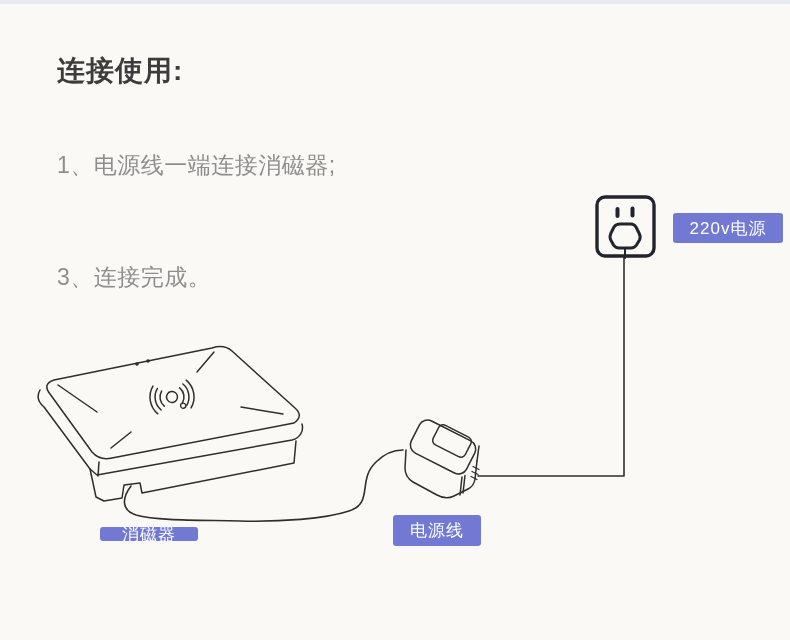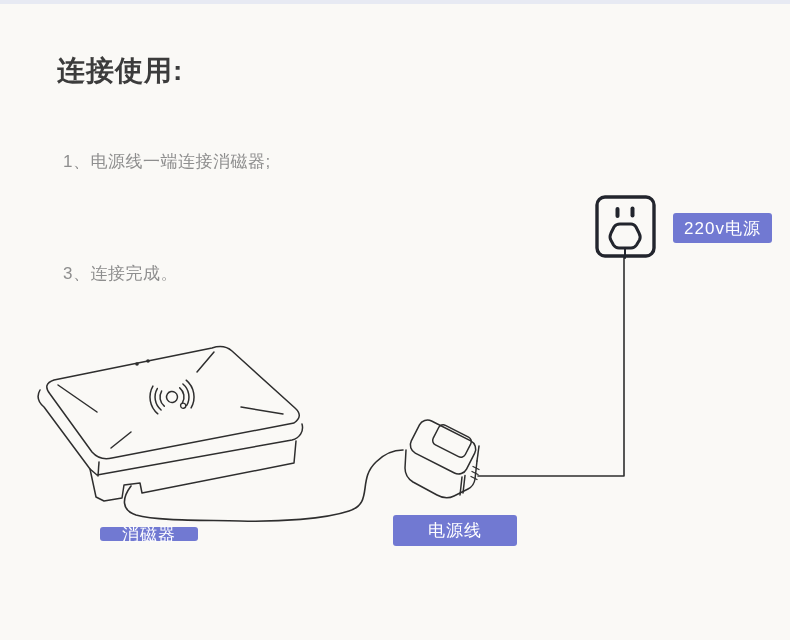--- a/index.html
+++ b/index.html
@@ -17,42 +17,42 @@
     position:absolute;left:0;top:0;width:790px;height:4px;
     background:#e7eaf3;
   }
   .page-title{
     position:absolute;left:57px;top:52px;
     margin:0;
     font-size:28px;font-weight:800;
     color:#3c3c3c;letter-spacing:1px;
   }
   .step{
-    position:absolute;left:63px;
-    font-size:17px;color:#8e8e8e;
+    position:absolute;left:57px;
+    font-size:23px;color:#8e8e8e;
     letter-spacing:0.5px;
     white-space:nowrap;
   }
   .step-1{top:150px;}
   .step-2{top:206px;}
   .step-3{top:262px;}
   .illustration{
     position:absolute;left:0;top:0;width:790px;height:640px;
   }
   .badge{
     position:absolute;
     background:#7179d2;
     color:#ffffff;
     font-size:17px;font-weight:500;
     display:flex;align-items:center;justify-content:center;
     border-radius:3px;
     letter-spacing:1px;
   }
-  .badge-outlet{left:673px;top:213px;width:99px;height:30px;}
-  .badge-cable{left:393px;top:515px;width:124px;height:31px;}
+  .badge-outlet{left:673px;top:213px;width:110px;height:30px;}
+  .badge-cable{left:393px;top:515px;width:88px;height:31px;}
   .badge-device{left:100px;top:527px;width:98px;height:14px;}
 </style>
 </head>
 <body>
 
 <div class="stage">
   <div class="top-strip"></div>
 
   <h1 class="page-title">连接使用:</h1>
 

